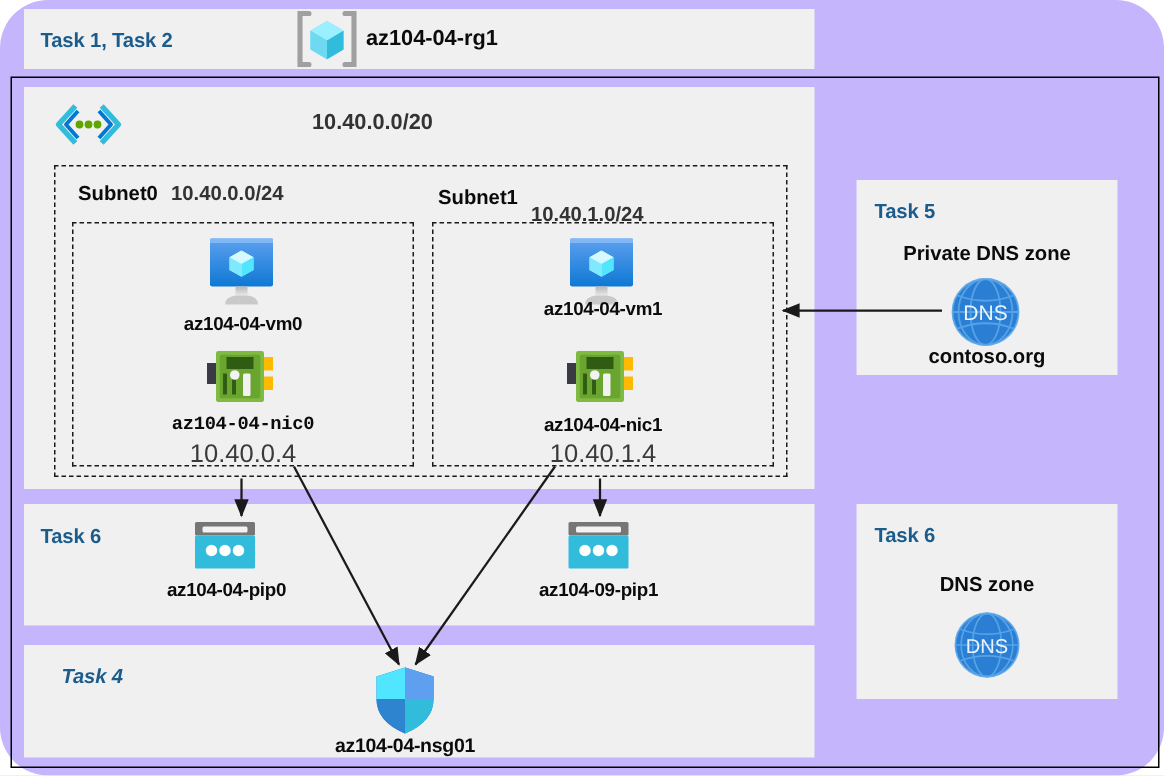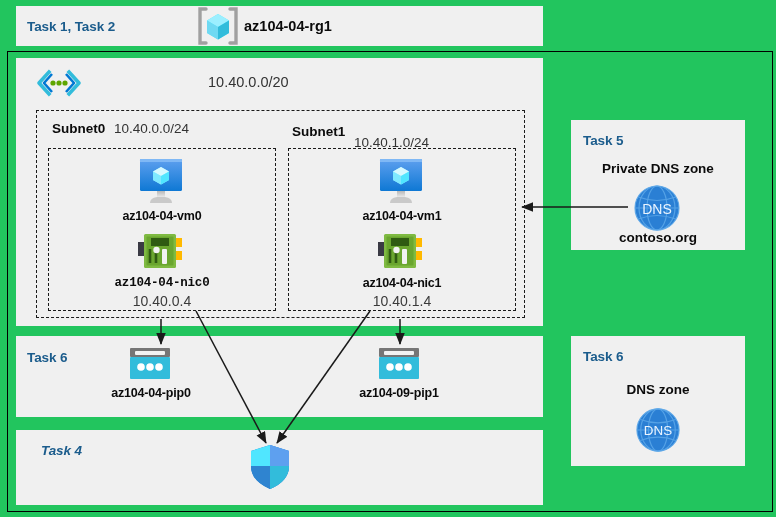--- a/index.html
+++ b/index.html
@@ -6,21 +6,22 @@
   * { box-sizing: border-box; margin: 0; padding: 0; }
   html, body {
     width: 776px; height: 517px;
     background: #ffffff;
     font-family: "Liberation Sans", sans-serif;
     overflow: hidden;
   }
   #canvas {
     position: relative;
     width: 776px; height: 517px;
-    background: #22c55e;
+    background: #c4b5fd;
+    border-radius: 32px;
   }
 
   
   .panel {
     position: absolute;
     background: #f0f0f0;
   }
   .outer-border {
     position: absolute;
     left: 7px; top: 51px;
@@ -49,37 +50,37 @@
     position: absolute;
     font-size: 12.5px;
     font-weight: bold;
     color: #0b0b0b;
     white-space: nowrap;
     text-align: center;
     letter-spacing: -0.2px;
   }
   .node-sub {
     position: absolute;
-    font-size: 14px;
+    font-size: 17px;
     font-weight: normal;
     color: #3a3a3a;
     white-space: nowrap;
     text-align: center;
   }
   .hdr-bold {
     position: absolute;
     font-size: 13.5px;
     font-weight: bold;
     color: #0b0b0b;
     white-space: nowrap;
   }
   .hdr-norm {
     position: absolute;
     font-size: 13.5px;
-    font-weight: normal;
+    font-weight: bold;
     color: #333333;
     white-space: nowrap;
     text-align: center;
   }
   .zone-title {
     position: absolute;
     font-size: 13.5px;
     font-weight: bold;
     color: #0b0b0b;
     white-space: nowrap;
@@ -208,21 +209,21 @@
       <rect x="8" y="2" width="42" height="3" fill="#7fb8f5"></rect>
       <polygon points="29,10 37,14.5 37,23 29,27.5 21,23 21,14.5" fill="#9cefff"></polygon>
       <polygon points="29,10 37,14.5 29,19 21,14.5" fill="#d6f9ff"></polygon>
       <polygon points="29,19 37,14.5 37,23 29,27.5" fill="#50e6ff"></polygon>
       <polygon points="29,19 21,14.5 21,23 29,27.5" fill="#7fe9ff"></polygon>
       <rect x="25" y="34" width="8" height="6" fill="url(#vmStand1)"></rect>
       <path d="M18 46 Q18 41 25 40 L33 40 Q40 41 40 46 Z" fill="#c9c9c9"></path>
     </svg>
   </div>
 
-  <div class="node-label" style="left:288px; top:209px; width:228px;">az104-04-vm1</div>
+  <div class="node-label" style="left:288px; top:199px; width:228px;">az104-04-vm1</div>
 
   <div class="icon" style="left:378px; top:232px;">
     <svg width="46" height="38" viewBox="0 0 46 38">
       <rect x="0" y="10" width="7" height="14" fill="#3a3a44"></rect>
       <rect x="36" y="6" width="8" height="9" fill="#ffb900"></rect>
       <rect x="36" y="19" width="8" height="9" fill="#ffb900"></rect>
       <rect x="6" y="2" width="32" height="34" rx="1.5" fill="#7fba42"></rect>
       <rect x="8.5" y="4.5" width="27" height="29" rx="1" fill="#6aa62f"></rect>
       <rect x="13" y="6" width="18" height="8" fill="#2f5b12"></rect>
       <path d="M12 17 L12 31 M18 17 L18 31" stroke="#2f5b12" stroke-width="2.6" fill="none"></path>
@@ -269,20 +270,21 @@
   <div class="icon" style="left:249px; top:444px;">
     <svg width="42" height="46" viewBox="0 0 42 46">
       <path d="M21 1 L40 7 L40 22 Q40 37 21 45 Q2 37 2 22 L2 7 Z" fill="#0f7ad4"></path>
       <path d="M21 1 L40 7 L40 22 Q40 37 21 45 L21 1 Z" fill="#4a9eea"></path>
       <path d="M21 1 L2 7 L2 22 L21 22 Z" fill="#50e6ff"></path>
       <path d="M21 22 L40 22 Q40 37 21 45 Z" fill="#32bcdb"></path>
       <path d="M21 1 L40 7 L40 22 L21 22 Z" fill="#5ea0ef"></path>
       <path d="M21 22 L2 22 Q2 37 21 45 Z" fill="#2f84d0"></path>
     </svg>
   </div>
+  <div class="node-label" style="left:200px; top:489px; width:140px; font-size:13px;">az104-04-nsg01</div>
 
   <div class="panel" style="left:571px; top:120px; width:174px; height:130px;"></div>
 
   <div class="task-label" style="left:583px; top:133px;">Task 5</div>
 
   <div class="zone-title" style="left:571px; top:161px; width:174px; font-size:13.5px;">Private DNS zone</div>
 
   <div class="icon" style="left:632px; top:184px;">
     <svg width="50" height="48" viewBox="0 0 50 48">
       <circle cx="25" cy="24" r="22" fill="#2a7fd4"></circle>

